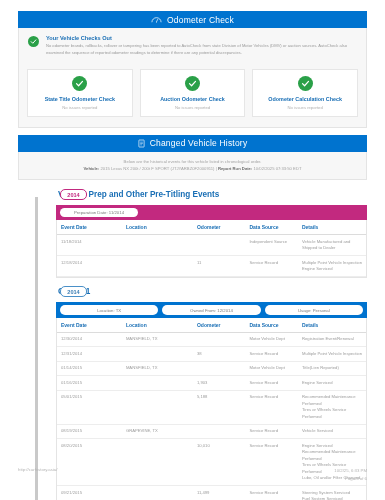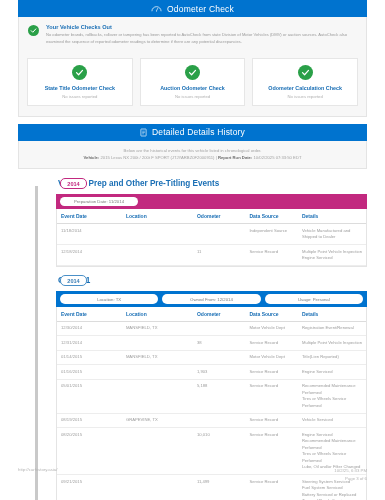--- a/index.html
+++ b/index.html
@@ -3,21 +3,21 @@
 <meta charset="utf-8">
 <style>
   * { box-sizing: border-box; margin: 0; padding: 0; }
   html, body {
     width: 385px; height: 500px;
     background: #ffffff;
     font-family: "Liberation Sans", sans-serif;
     color: #333;
     overflow: hidden;
   }
-  .page { position: relative; width: 385px; height: 500px; padding: 0 18px; }
+  .page { position: relative; width: 385px; height: 500px; padding: 11px 18px; }
 
   
   .section-header {
     background: #0073cf; color: #fff;
     height: 17px; display: flex; align-items: center; justify-content: center;
     gap: 5px; font-size: 8.5px; letter-spacing: .2px;
   }
   .section-header .hdr-icon { display: flex; align-items: center; }
   .panel-body { background: #f7f7f7; border: 1px solid #e4e4e4; border-top: none; }
 
@@ -158,21 +158,21 @@
   </div>
 
   <div class="dvh">
     <div class="section-header">
       <span class="hdr-icon">
         <svg width="7" height="9" viewBox="0 0 16 20" fill="none" stroke="#ffffff" stroke-width="1.5">
           <rect x="2" y="2" width="12" height="16" rx="1"></rect>
           <path d="M5 7 H11 M5 10 H11 M5 13 H9" stroke-width="1.1"></path>
         </svg>
       </span>
-      <span>Detailed Details History</span>
+      <span>Changed Vehicle History</span>
     </div>
     <div class="dvh-meta">
       <div class="dvh-line1">Below are the historical events for this vehicle listed in chronological order.</div>
       <div class="dvh-line2">
         <b>Vehicle:</b>
         <span>2015 Lexus NX 200t / 200t F SPORT (JTJYARBZ0F2000911)</span>
         |
         <b>Report Run Date:</b>
         <span>10/02/2025 07:33:50 EDT</span>
       </div>

